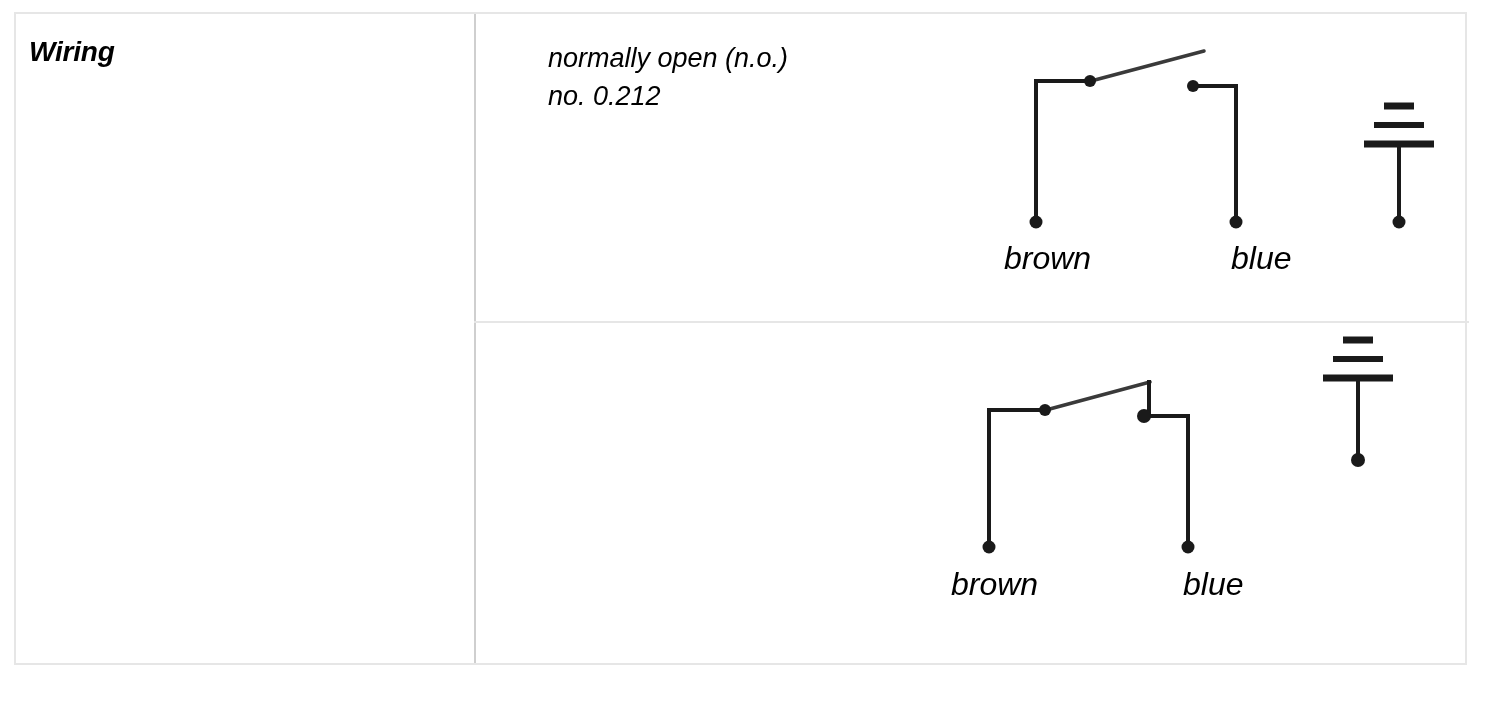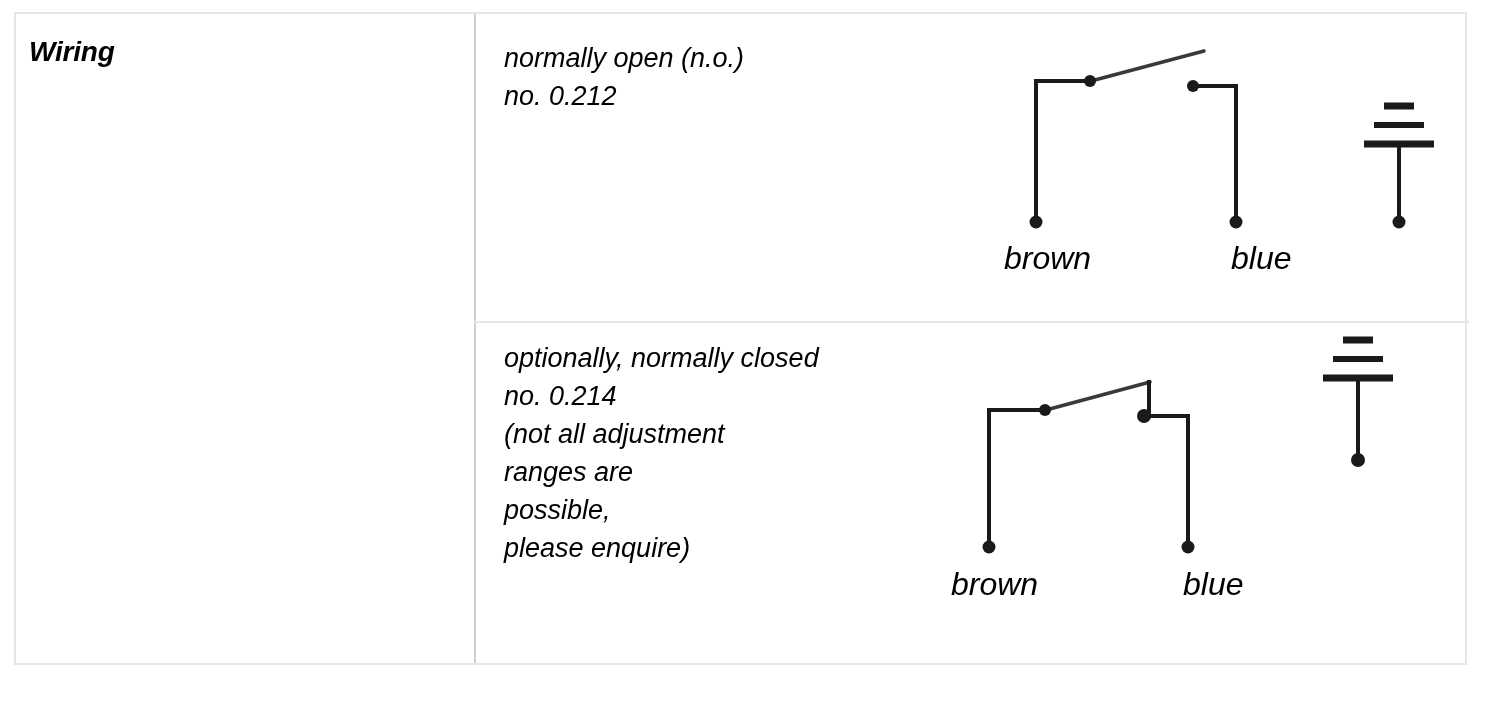--- a/index.html
+++ b/index.html
@@ -77,21 +77,21 @@
   .cell-nc  { left: 460px; top: 309px; width: 993px; height: 342px; }
 
   .cell-text {
     position: absolute;
     left: 28px;
     font-size: 27px;
     line-height: 38px;
     color: #000000;
     white-space: pre-line;
   }
-  .cell-no .cell-text { top: 25px; }
+  .cell-no .cell-text { top: 25px; margin-left: 44px; }
   .cell-nc .cell-text { top: 16px; }
 
   
   .diagram {
     position: absolute;
   }
   .diagram svg { display: block; overflow: visible; }
 
   .diag-no { left: 520px; top: 10px;  }
   .diag-nc { left: 455px; top: 2px;   }
@@ -154,26 +154,20 @@
         </svg>
 
         <div class="term-label" style="left:8px; top:218px;">brown</div>
         <div class="term-label" style="left:235px; top:218px;">blue</div>
       </div>
 
     </div>
 
     <div class="cell cell-nc">
 
-      <div class="cell-text">optionally, normally closed
-no. 0.214
-(not all adjustment
-ranges are
-possible,
-please enquire)</div>
 
       <div class="diagram diag-nc">
         <svg width="500" height="290" viewBox="0 0 500 290" aria-hidden="true">
 
           <path class="wire" d="M 58 85 L 58 222"></path>
           <path class="wire" d="M 56 85 L 114 85"></path>
 
           <path class="wire" d="M 213 91 L 257 91 L 257 222"></path>
 
           <path class="wire-arm" d="M 115 85 L 219 57"></path>

